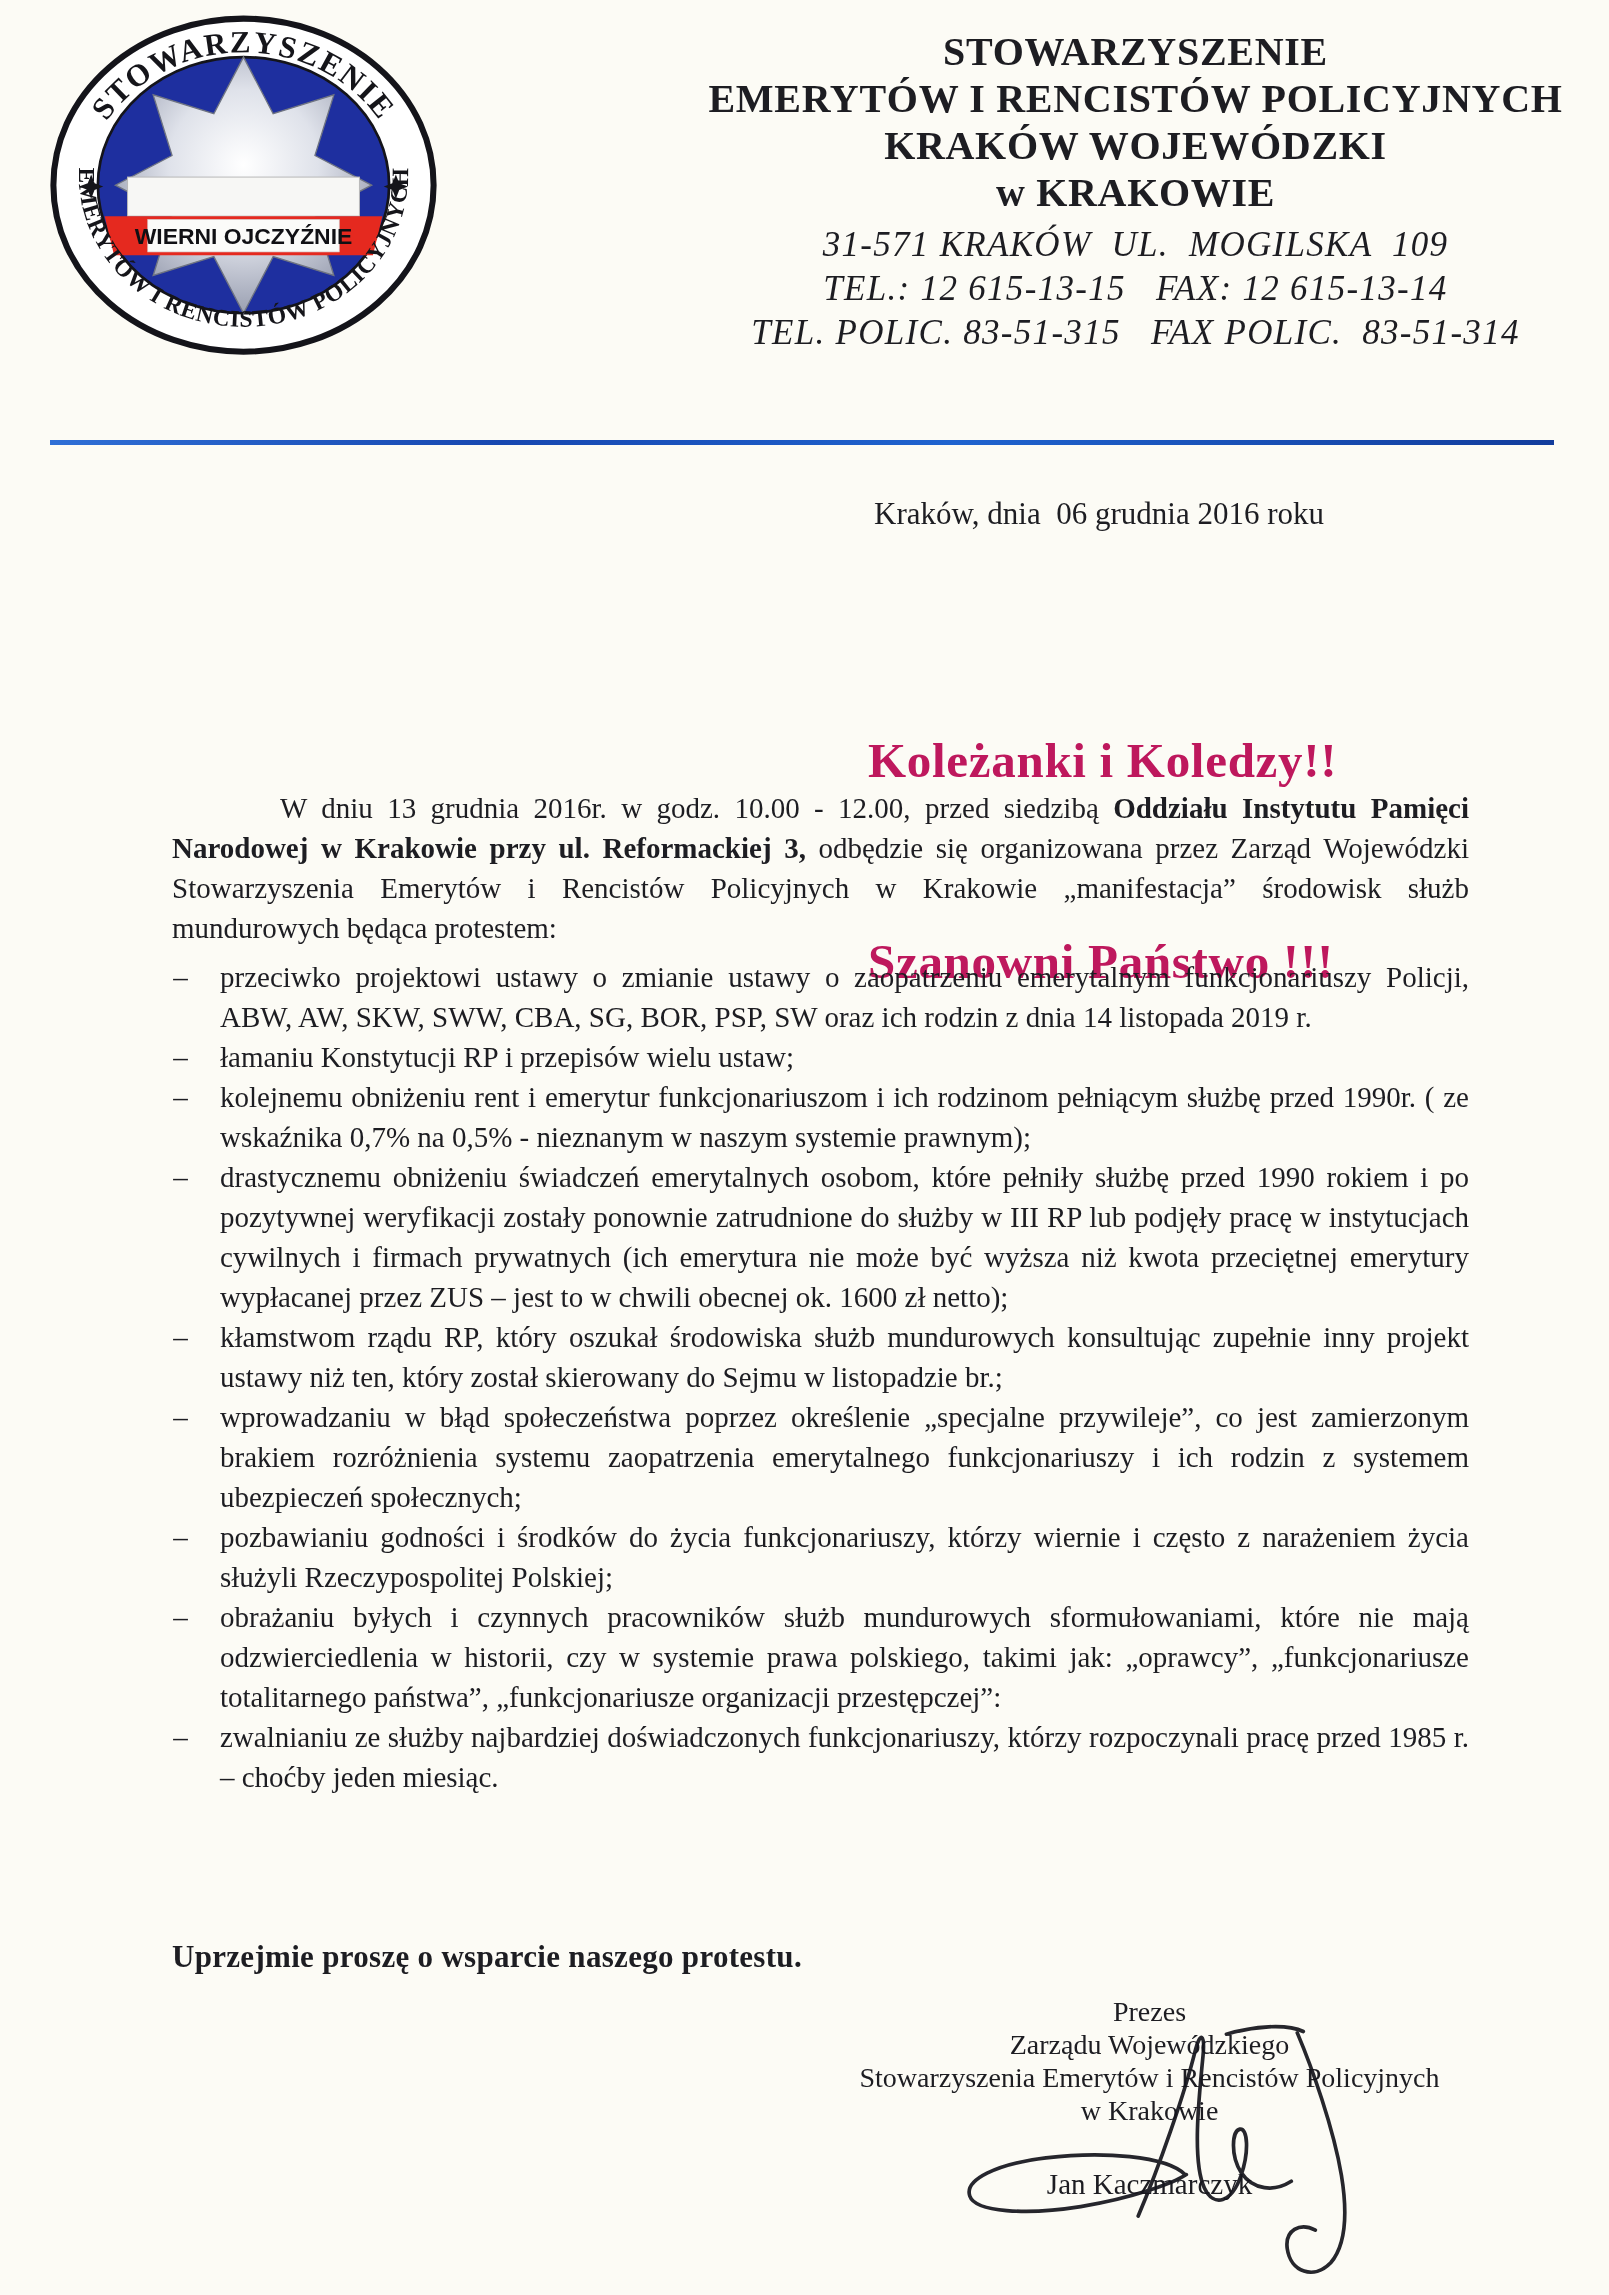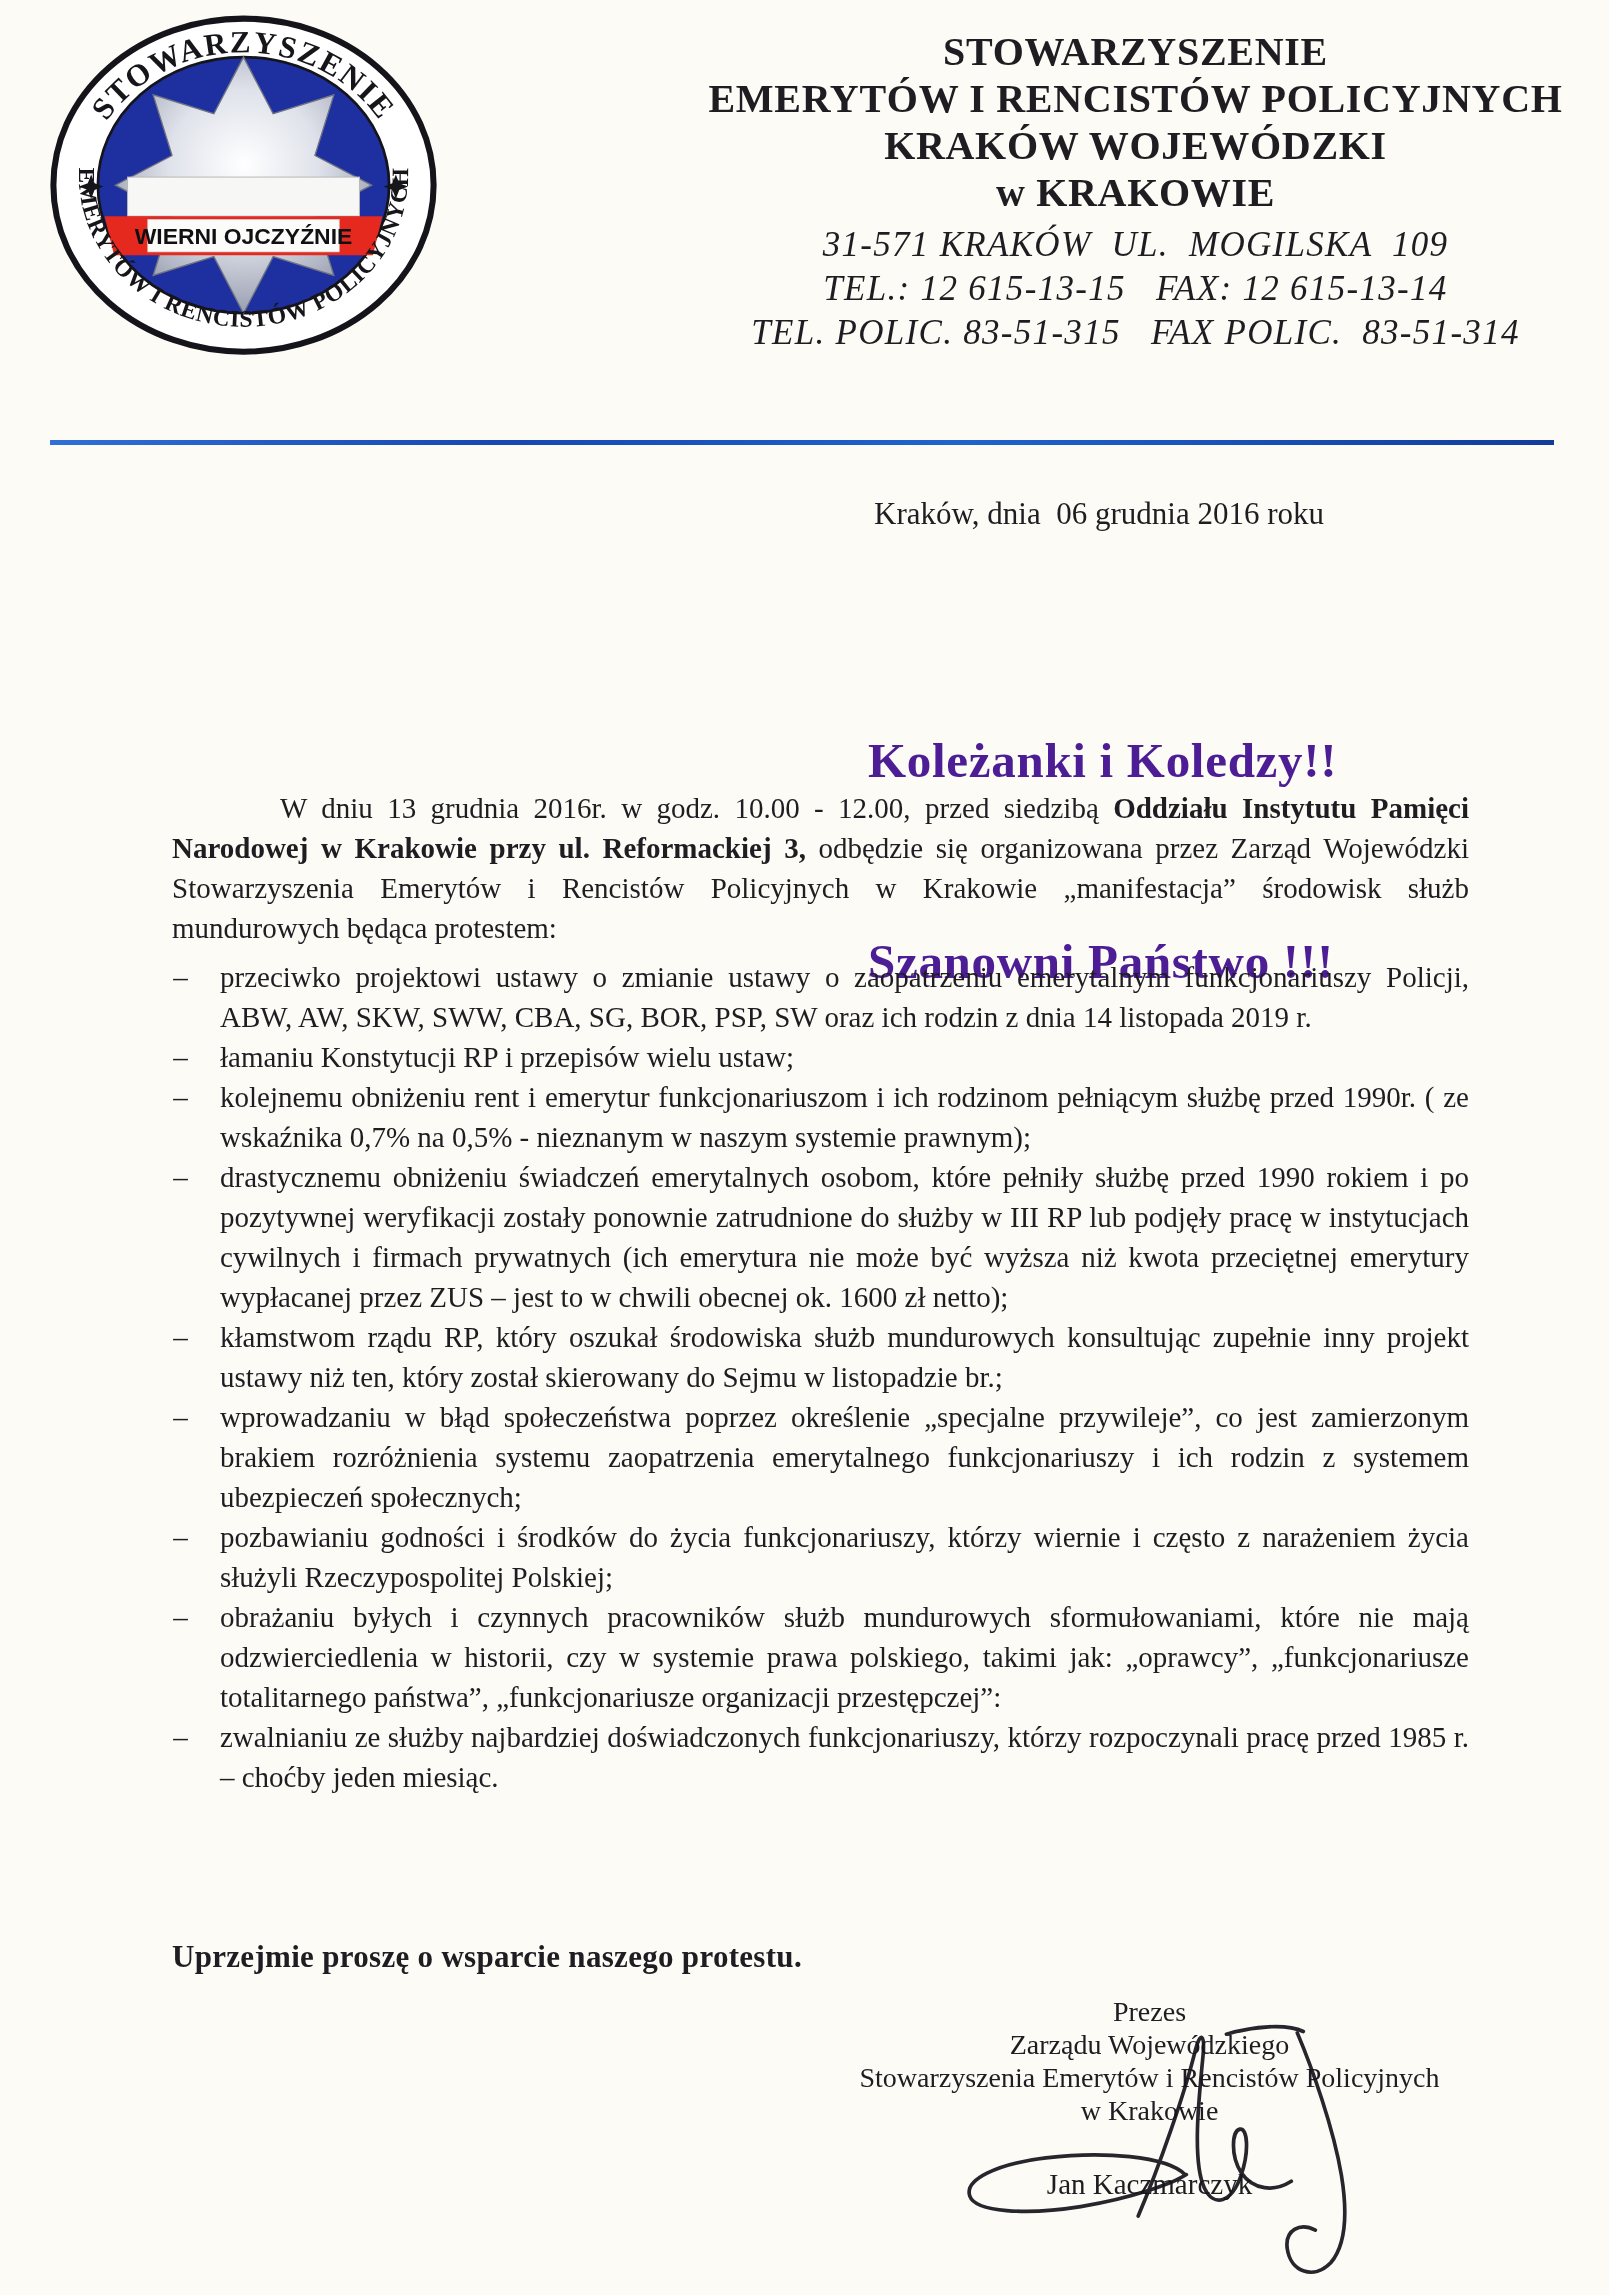--- a/index.html
+++ b/index.html
@@ -25,21 +25,21 @@
     letter-spacing:1.3px;white-space:pre;
   }
   .divider{
     position:absolute;left:50px;top:440px;width:1504px;height:4.7px;
     background:linear-gradient(90deg,#2f6fd6 0%,#1747b0 30%,#1f63cf 60%,#123c9c 100%);
   }
   
   .dateline{position:absolute;left:874px;top:496px;font-size:31px;white-space:pre;}
   .salutation{
     position:absolute;left:868px;top:593px;
-    font-size:49px;font-weight:bold;color:#4c1d95;
+    font-size:49px;font-weight:bold;color:#be185d;
     line-height:67px;letter-spacing:0.7px;white-space:pre;
   }
   
   .content{
     position:absolute;left:172px;top:788px;width:1297px;
     font-size:29px;line-height:40px;text-align:justify;
   }
   .intro{margin:0 0 9.4px 0;text-indent:108px;}
   .intro b{font-weight:bold;}
   ul.protest{list-style:none;margin:0;padding:0;}

